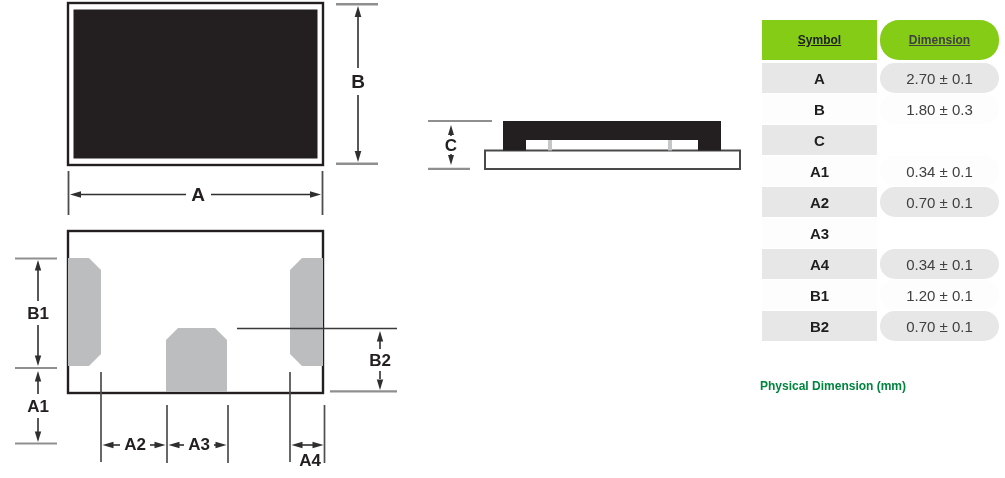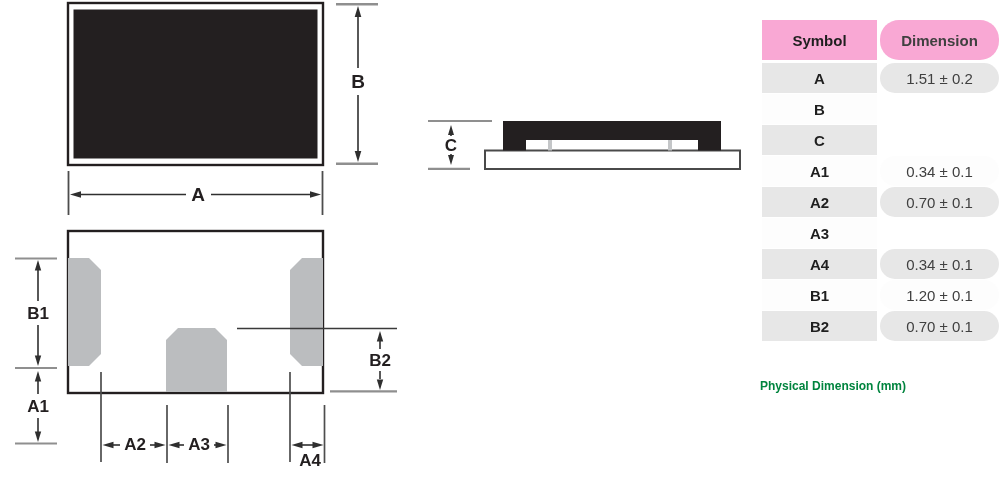--- a/index.html
+++ b/index.html
@@ -9,22 +9,22 @@
   }
   #stage svg{position:absolute;left:0;top:0;}
   .dim-label{
     position:absolute;color:#231f20;font-weight:bold;font-size:17px;line-height:1;
     text-align:center;white-space:nowrap;
   }
   .dim-label.big{font-size:19px;}
   
   .spec-table{position:absolute;left:762px;top:20px;width:237px;}
   .t-head{display:flex;height:40px;margin-bottom:3px;}
-  .t-head .cell{background:#f9a8d4;color:#1f1f1f;font-weight:bold;font-size:15px;
-    display:flex;align-items:center;justify-content:center;}
+  .t-head .cell{background:#84cc16;color:#1f1f1f;font-weight:bold;font-size:12px;
+    display:flex;align-items:center;justify-content:center;text-decoration:underline;}
   .trow{display:flex;height:30px;margin-bottom:1px;}
   .trow .cell{display:flex;align-items:center;justify-content:center;font-size:15px;}
   .trow:nth-child(odd) .cell{background:#e7e7e7;}
   .trow:nth-child(even) .cell{background:#fdfdfd;}
   .cell.sym{width:115px;margin-right:3px;color:#1f1f1f;font-weight:bold;}
   .cell.dim{width:119px;color:#404040;border-radius:19px;}
   .caption{
     position:absolute;left:760px;top:379px;width:245px;
     color:#00843e;font-weight:bold;font-size:12px;white-space:nowrap;
   }
@@ -148,24 +148,25 @@
   <div class="dim-label" style="left:364px;top:352px;width:32px;">B2</div>
 
   <div class="spec-table">
     <div class="t-head">
       <div class="cell sym">Symbol</div>
       <div class="cell dim">Dimension</div>
     </div>
     <div class="t-body">
       <div class="trow">
         <div class="cell sym">A</div>
-        <div class="cell dim">1.51 ± 0.2</div>
+        <div class="cell dim">2.70 ± 0.1</div>
       </div>
       <div class="trow">
         <div class="cell sym">B</div>
+        <div class="cell dim">1.80 ± 0.3</div>
       </div>
       <div class="trow">
         <div class="cell sym">C</div>
       </div>
       <div class="trow">
         <div class="cell sym">A1</div>
         <div class="cell dim">0.34 ± 0.1</div>
       </div>
       <div class="trow">
         <div class="cell sym">A2</div>

